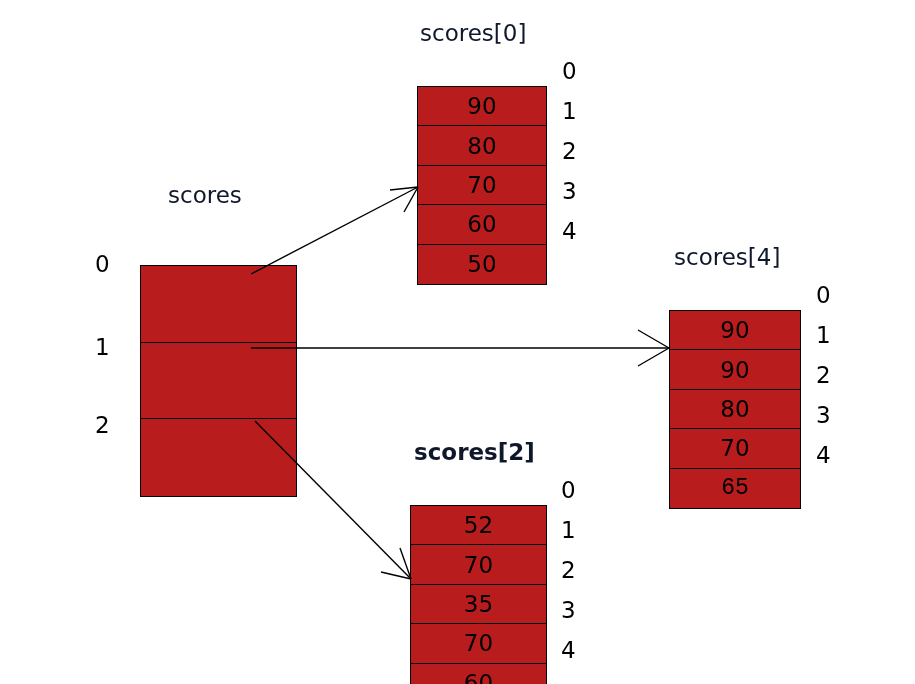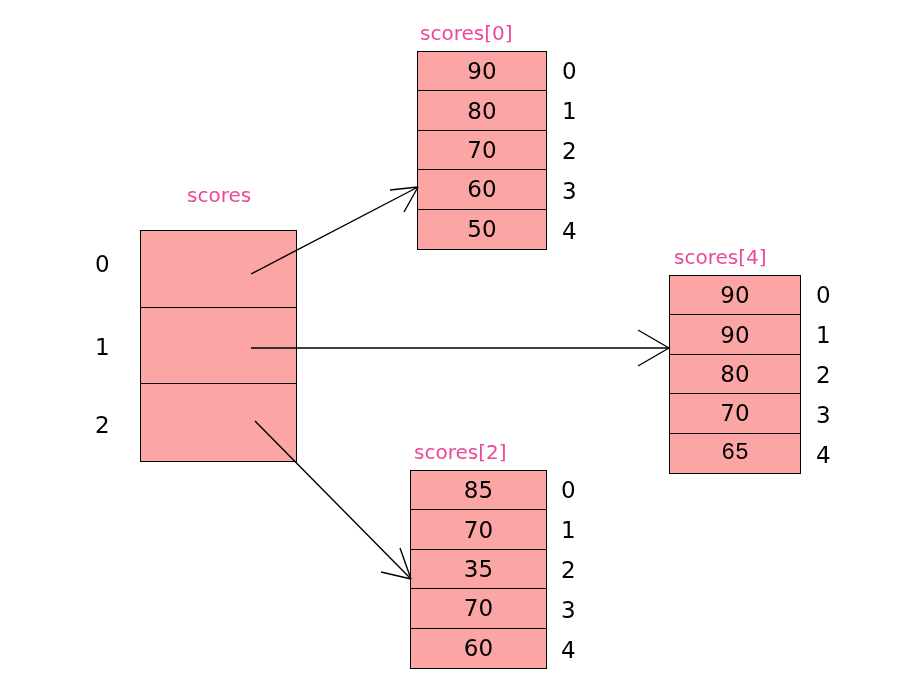--- a/index.html
+++ b/index.html
@@ -12,32 +12,33 @@
     width: 915px;
     height: 684px;
     background: #ffffff;
     font-family: "DejaVu Sans", "Liberation Sans", sans-serif;
     color: #000000;
     overflow: hidden;
   }
 
   .arr-title {
     position: absolute;
-    font-size: 20px;
+    font-size: 23px;
     line-height: 23px;
-    color: #ec4899;
+    color: #0f172a;
     white-space: nowrap;
     letter-spacing: 0px;
   }
 
   .arr-box {
     position: absolute;
     border: 1.5px solid #000000;
     box-sizing: border-box;
-    background: #fca5a5;
+    background: #b91c1c;
+    margin-top: 35px;
   }
 
   .arr-cell {
     box-sizing: border-box;
     border-bottom: 1.2px solid #000000;
     display: flex;
     align-items: center;
     justify-content: center;
     font-size: 23px;
     color: #000000;
@@ -59,21 +60,21 @@
     width: 915px;
     height: 684px;
     pointer-events: none;
   }
 </style>
 </head>
 <body>
 
 <div id="canvas">
 
-  <div class="arr-title" style="left:187px; top:184px;">scores</div>
+  <div class="arr-title" style="left:168px; top:184px;">scores</div>
 
   <div class="arr-box" id="outer-box" style="left:140px; top:230px; width:157px; height:232px;">
     <div class="arr-cell" style="height:33.33%;"></div>
     <div class="arr-cell" style="height:33.33%;"></div>
     <div class="arr-cell" style="height:33.34%;"></div>
   </div>
 
   <div class="idx-lab" style="left:95px; top:253px;">0</div>
   <div class="idx-lab" style="left:95px; top:336px;">1</div>
   <div class="idx-lab" style="left:95px; top:414px;">2</div>
@@ -103,24 +104,24 @@
     <div class="arr-cell" style="height:20%;">70</div>
     <div class="arr-cell" style="height:20%;font-family:Liberation Mono, monospace;">65</div>
   </div>
 
   <div class="idx-lab" style="left:816px; top:284px;">0</div>
   <div class="idx-lab" style="left:816px; top:324px;">1</div>
   <div class="idx-lab" style="left:816px; top:364px;">2</div>
   <div class="idx-lab" style="left:816px; top:404px;">3</div>
   <div class="idx-lab" style="left:816px; top:444px;">4</div>
 
-  <div class="arr-title" style="left:414px; top:441px;">scores[2]</div>
+  <div class="arr-title" style="left:414px; top:441px;font-weight:bold;">scores[2]</div>
 
   <div class="arr-box" style="left:410px; top:470px; width:137px; height:199px;">
-    <div class="arr-cell" style="height:20%;">85</div>
+    <div class="arr-cell" style="height:20%;">52</div>
     <div class="arr-cell" style="height:20%;">70</div>
     <div class="arr-cell" style="height:20%;">35</div>
     <div class="arr-cell" style="height:20%;">70</div>
     <div class="arr-cell" style="height:20%;">60</div>
   </div>
 
   <div class="idx-lab" style="left:561px; top:479px;">0</div>
   <div class="idx-lab" style="left:561px; top:519px;">1</div>
   <div class="idx-lab" style="left:561px; top:559px;">2</div>
   <div class="idx-lab" style="left:561px; top:599px;">3</div>

